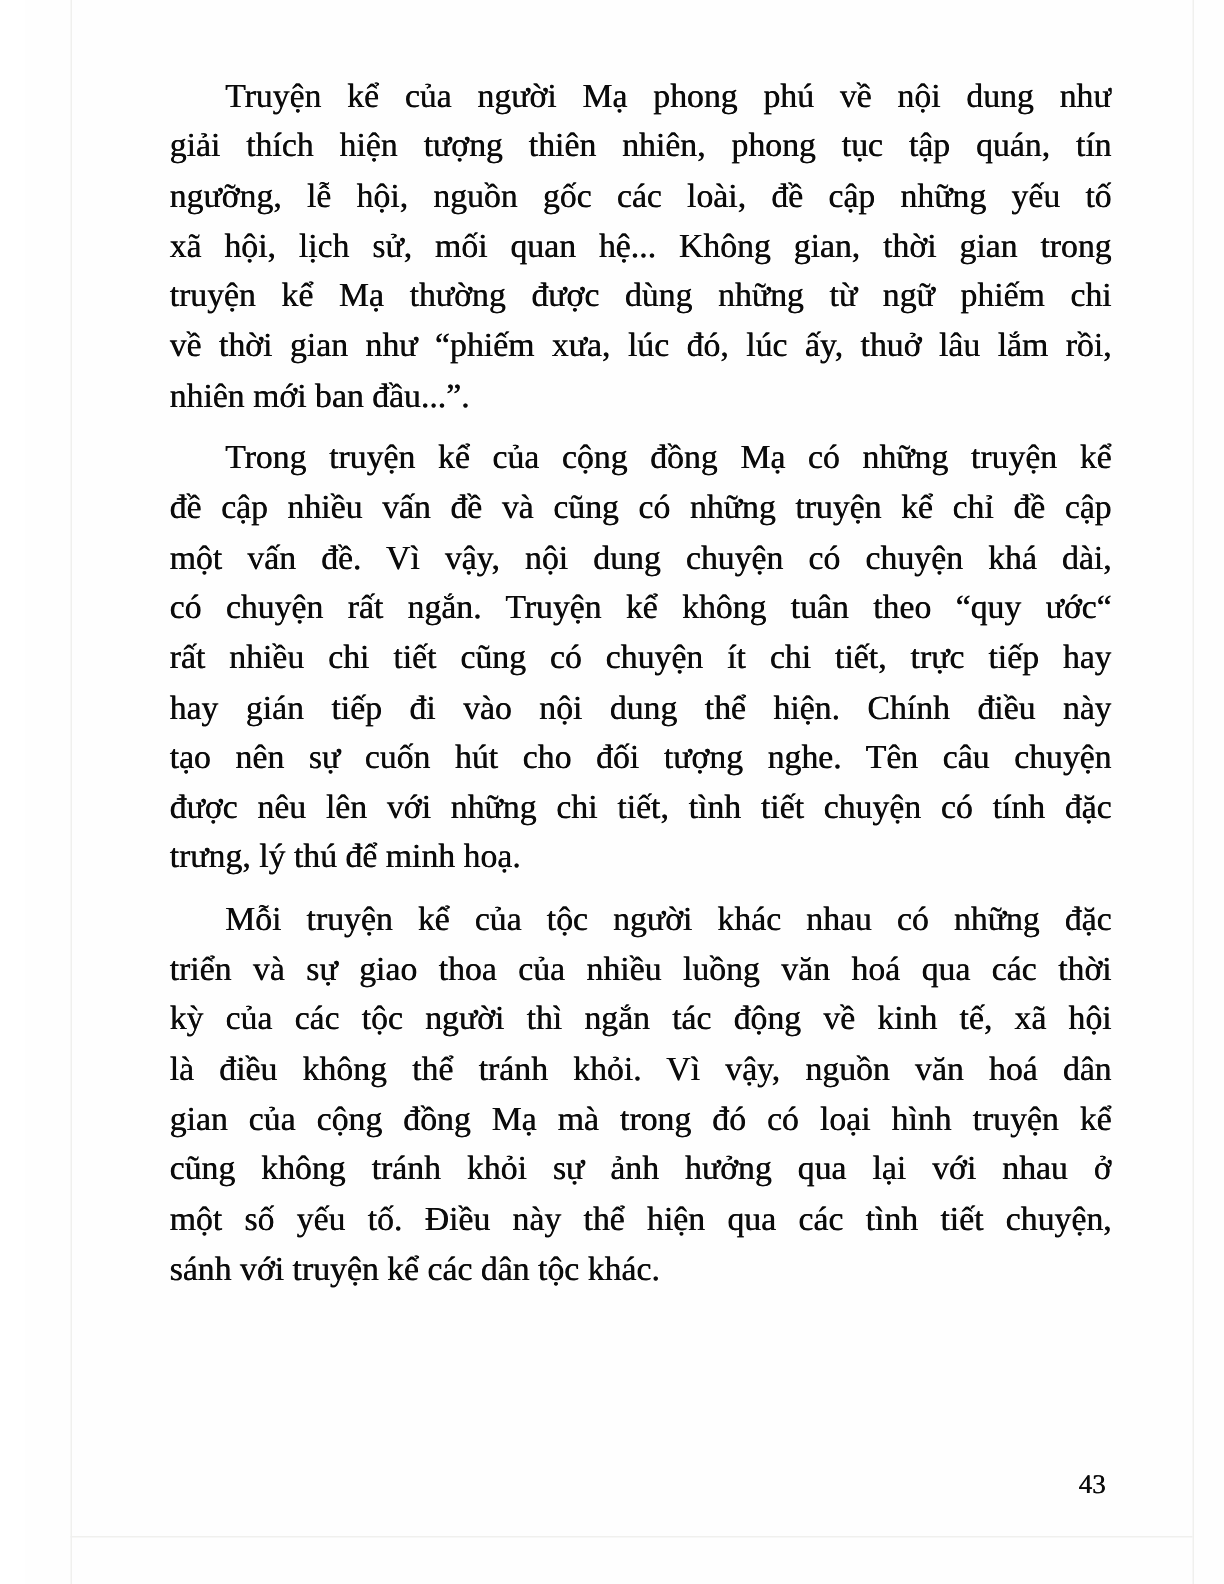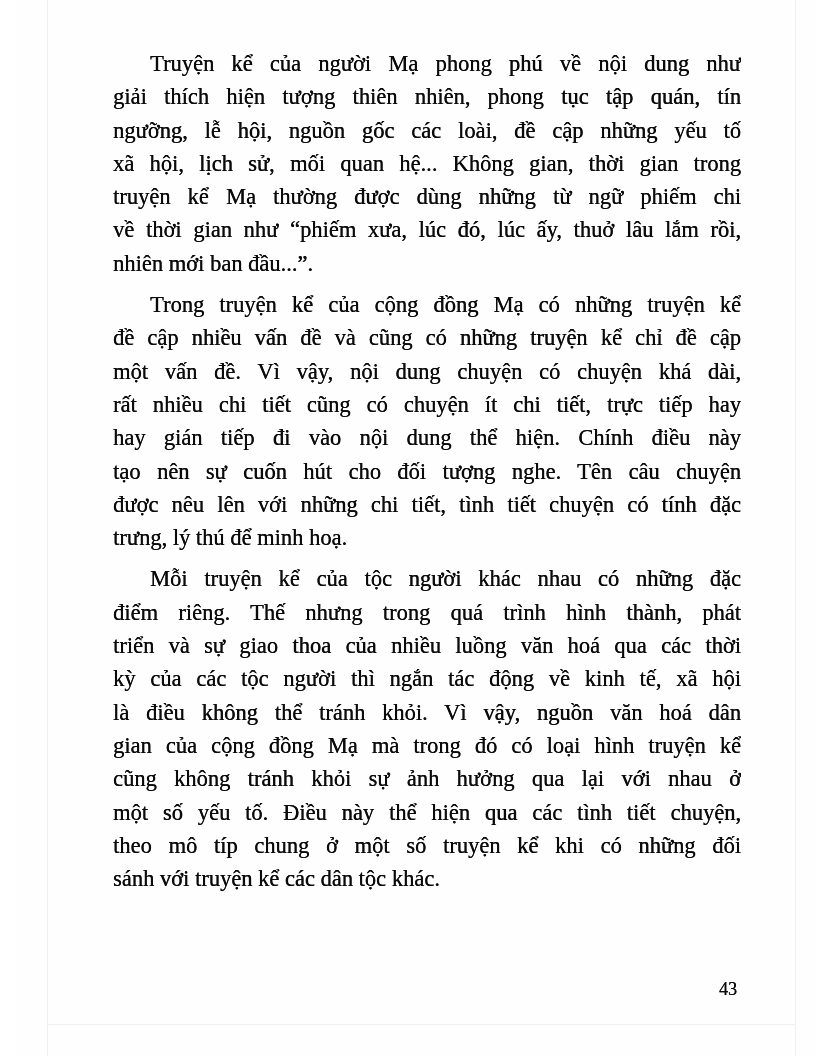--- a/index.html
+++ b/index.html
@@ -72,34 +72,33 @@
         <div class="line">ngưỡng, lễ hội, nguồn gốc các loài, đề cập những yếu tố</div>
         <div class="line">xã hội, lịch sử, mối quan hệ... Không gian, thời gian trong</div>
         <div class="line">truyện kể Mạ thường được dùng những từ ngữ phiếm chi</div>
         <div class="line">về thời gian như “phiếm xưa, lúc đó, lúc ấy, thuở lâu lắm rồi,</div>
         <div class="line last">nhiên mới ban đầu...”.</div>
       </div>
       <div class="paragraph">
         <div class="line first">Trong truyện kể của cộng đồng Mạ có những truyện kể</div>
         <div class="line">đề cập nhiều vấn đề và cũng có những truyện kể chỉ đề cập</div>
         <div class="line">một vấn đề. Vì vậy, nội dung chuyện có chuyện khá dài,</div>
+        <div class="line">có chuyện rất ngắn. Truyện kể không tuân theo “quy ước“</div>
         <div class="line">rất nhiều chi tiết cũng có chuyện ít chi tiết, trực tiếp hay</div>
         <div class="line">hay gián tiếp  đi vào nội dung thể hiện. Chính điều này</div>
         <div class="line">tạo nên sự cuốn hút cho đối tượng nghe. Tên câu chuyện</div>
         <div class="line">được nêu lên với những chi tiết, tình tiết chuyện có tính đặc</div>
         <div class="line last">trưng, lý thú để minh hoạ.</div>
       </div>
       <div class="paragraph">
         <div class="line first">Mỗi truyện kể của tộc người khác nhau có những đặc</div>
-        <div class="line">điểm riêng. Thế nhưng trong quá trình hình thành, phát</div>
         <div class="line">triển và sự giao thoa của nhiều luồng văn hoá qua các thời</div>
         <div class="line">kỳ của các tộc người thì ngắn tác động về kinh tế, xã hội</div>
         <div class="line">là điều không thể tránh khỏi. Vì vậy, nguồn văn hoá dân</div>
         <div class="line">gian của cộng đồng Mạ mà trong đó có loại hình truyện kể</div>
         <div class="line">cũng không tránh khỏi sự ảnh hưởng qua lại với nhau ở</div>
         <div class="line">một số yếu tố. Điều này thể hiện qua các tình tiết chuyện,</div>
-        <div class="line">theo mô típ chung ở một số truyện kể khi có những đối</div>
         <div class="line last">sánh với truyện kể các dân tộc khác.</div>
       </div>
     </main>
 
   <div class="page-number">43</div>
 </div>
 
 </body></html>

